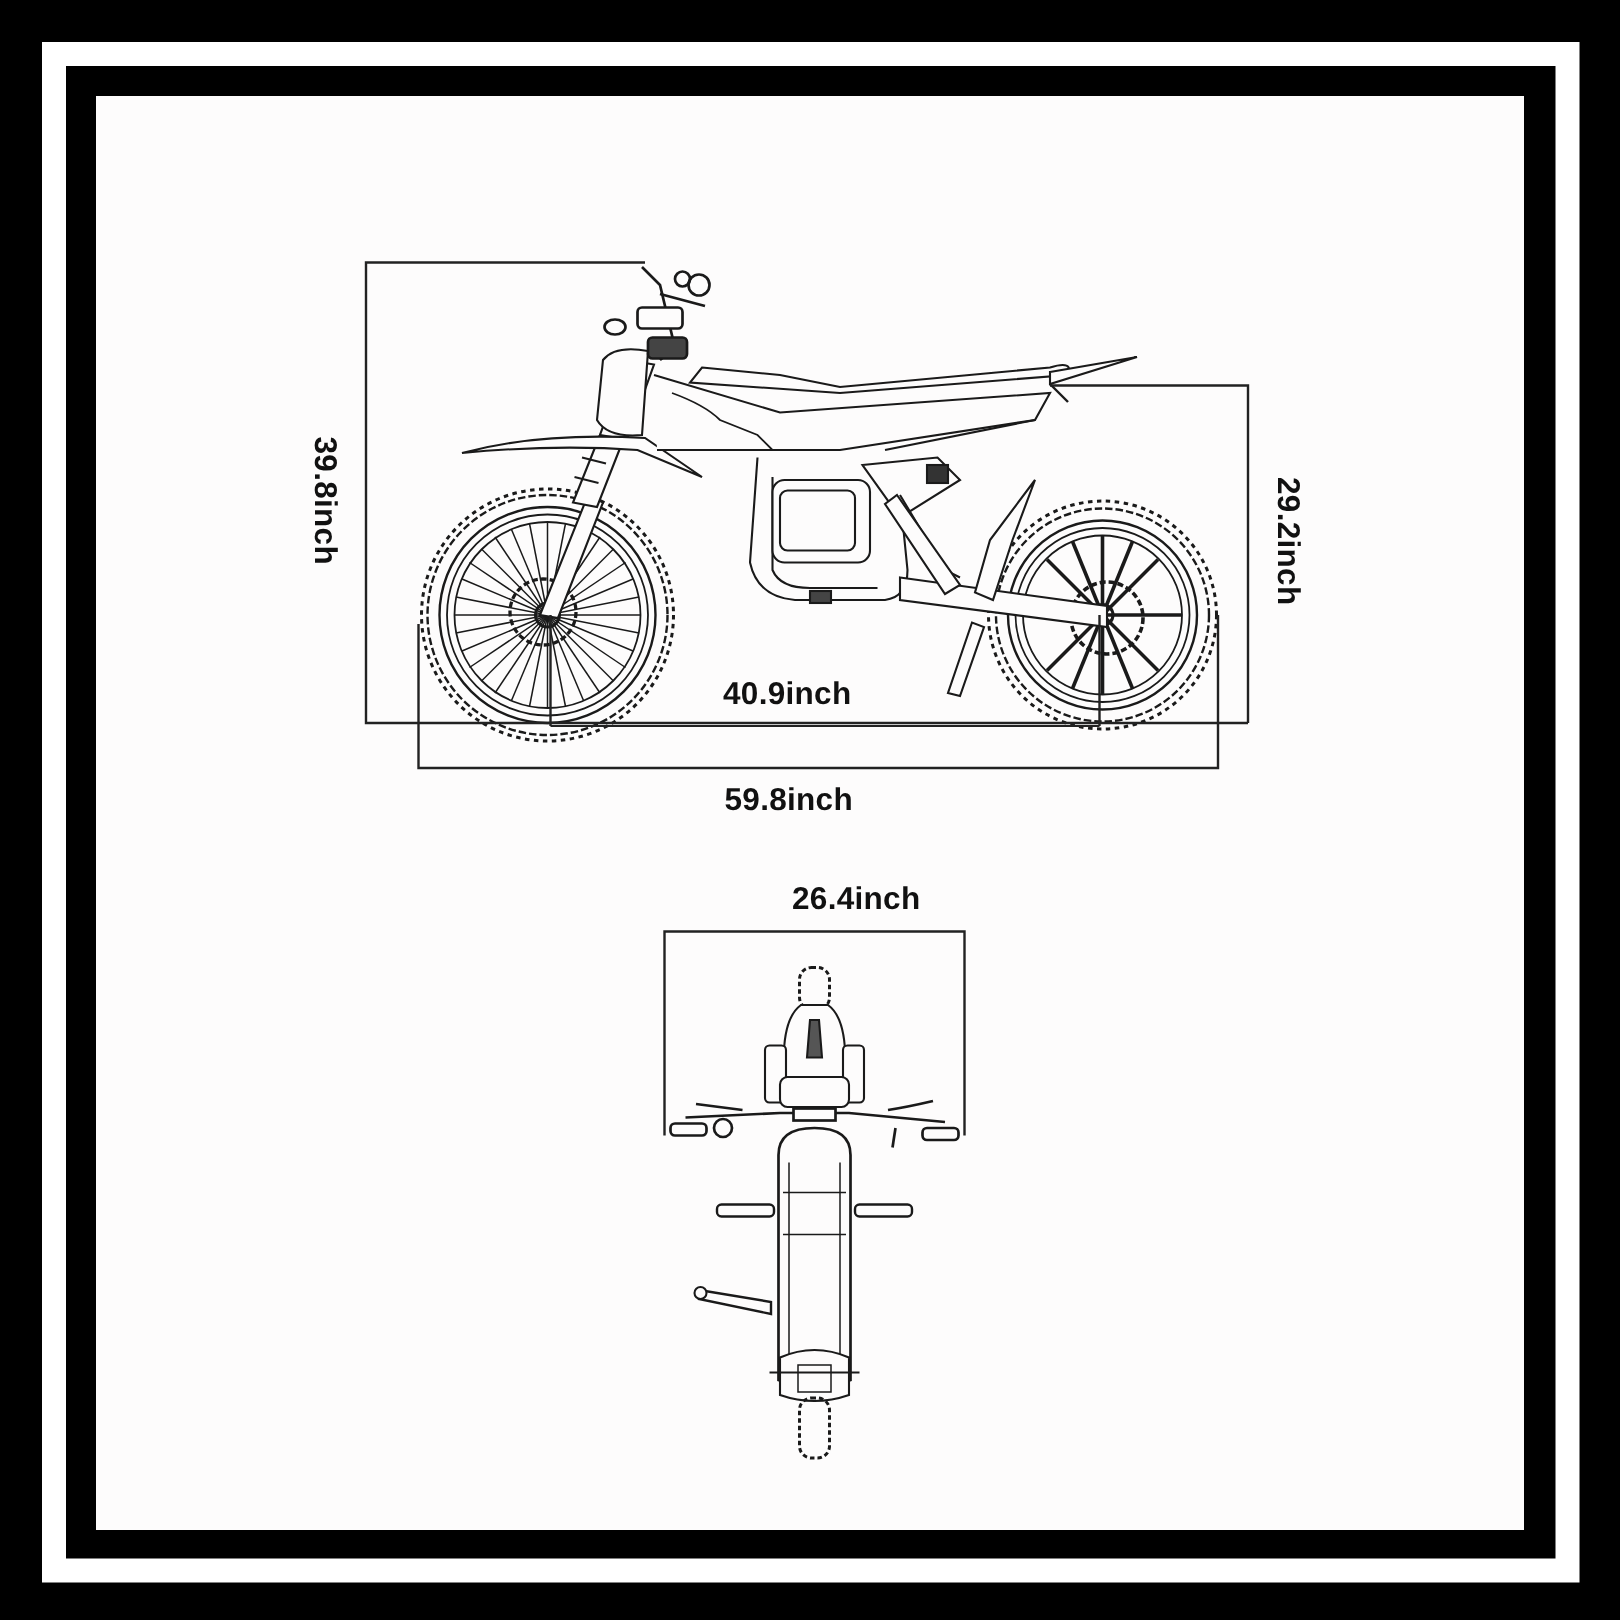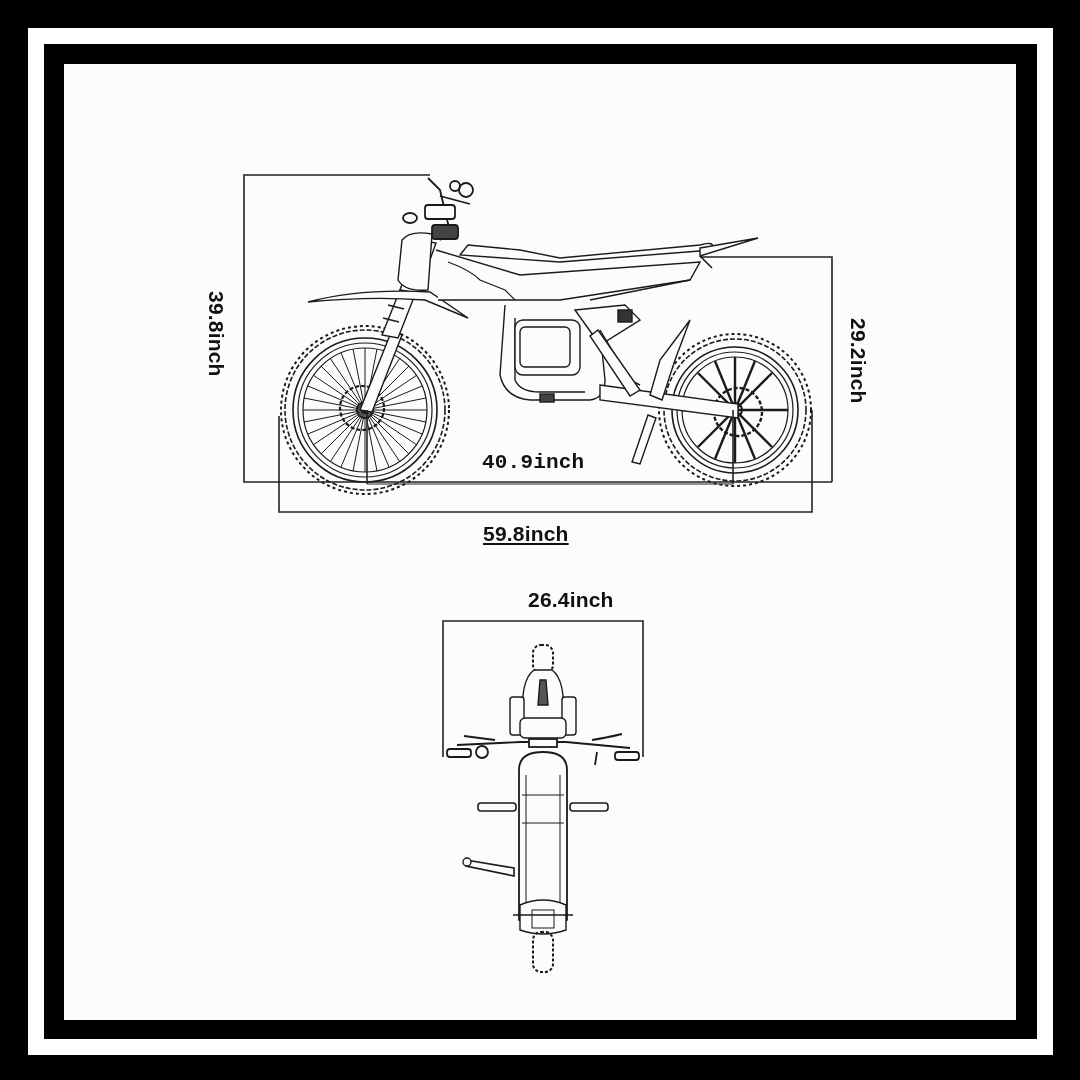--- a/index.html
+++ b/index.html
@@ -175,15 +175,15 @@
     <path d="M 520 905 Q 543 895 566 905 L 566 930 Q 543 938 520 930 Z" fill="#fdfcfc"></path>
     <rect x="532" y="910" width="22" height="18" stroke-width="1"></rect>
     <line x1="513" y1="915" x2="573" y2="915"></line>
 
     <rect x="533" y="932" width="20" height="40" rx="8" stroke-width="2" stroke-dasharray="3 2"></rect>
   </g>
 </svg>
 
 <div class="dim-label dim-vert" style="left:228px; top:291px;">39.8inch</div>
 <div class="dim-label dim-vert" style="left:870px; top:318px;">29.2inch</div>
-<div class="dim-label" style="left:482px; top:451px;font-family:Liberation Mono, monospace;">40.9inch</div>
-<div class="dim-label" style="left:483px; top:522px;text-decoration:underline;">59.8inch</div>
+<div class="dim-label" style="left:482px; top:451px;">40.9inch</div>
+<div class="dim-label" style="left:483px; top:522px;">59.8inch</div>
 <div class="dim-label" style="left:484px; top:588px;margin-left:44px;">26.4inch</div>
 
 </body></html>

